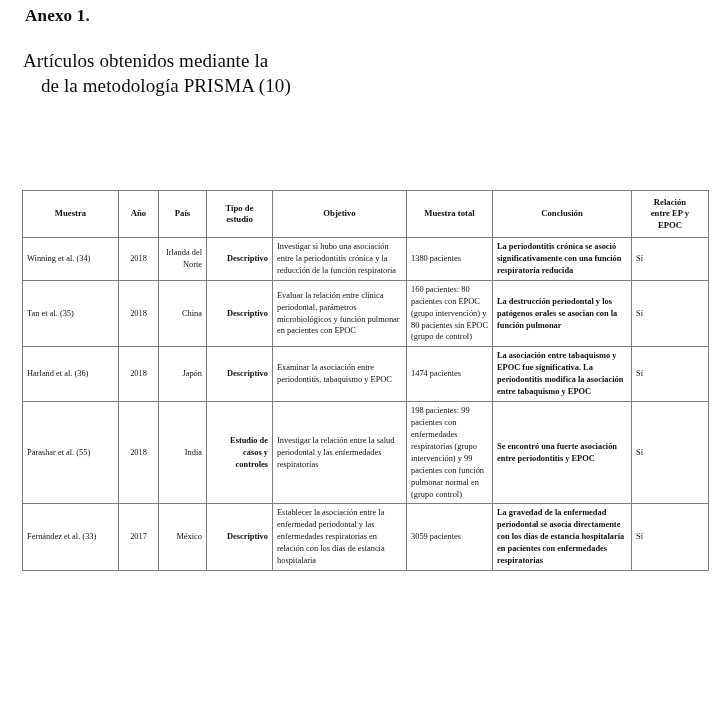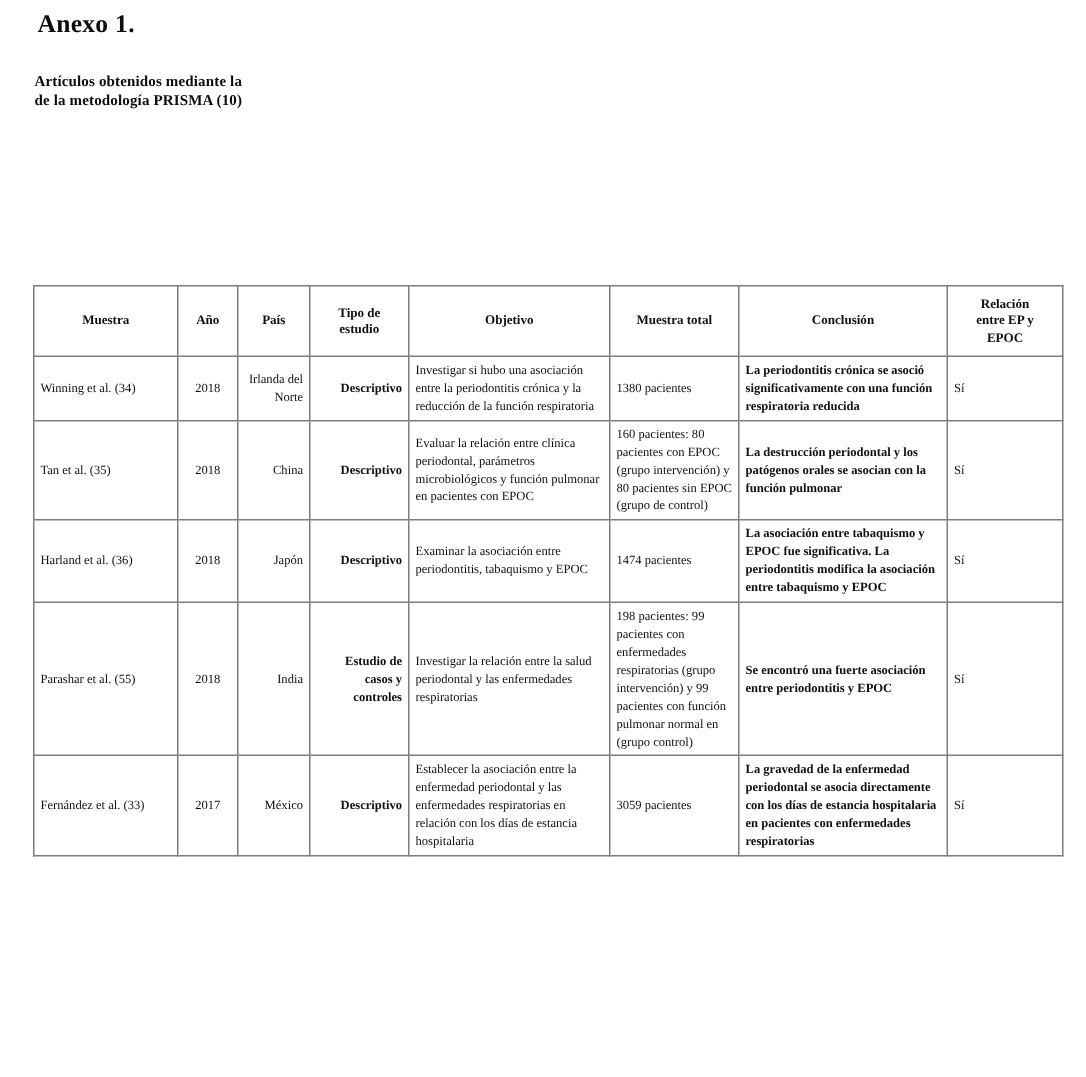--- a/index.html
+++ b/index.html
@@ -29,29 +29,30 @@
     top: 6px;
     font-size: 17px;
     font-weight: bold;
     letter-spacing: 0.2px;
   }
   .doc-subtitle {
     position: absolute;
     left: 23px;
     top: 48px;
     width: 268px;
-    font-size: 10px;
-    font-weight: bold;
+    font-size: 19px;
+    font-weight: normal;
     line-height: 1.32;
     text-align: justify;
     text-justify: inter-word;
     letter-spacing: 0.1px;
   }
   .doc-subtitle .last-line {
     text-align: left;
+    margin-left: 18px;
   }
 
   
   .table-wrap {
     position: absolute;
     left: 22px;
     top: 190px;
     width: 686px;
   }
   table.prisma {

